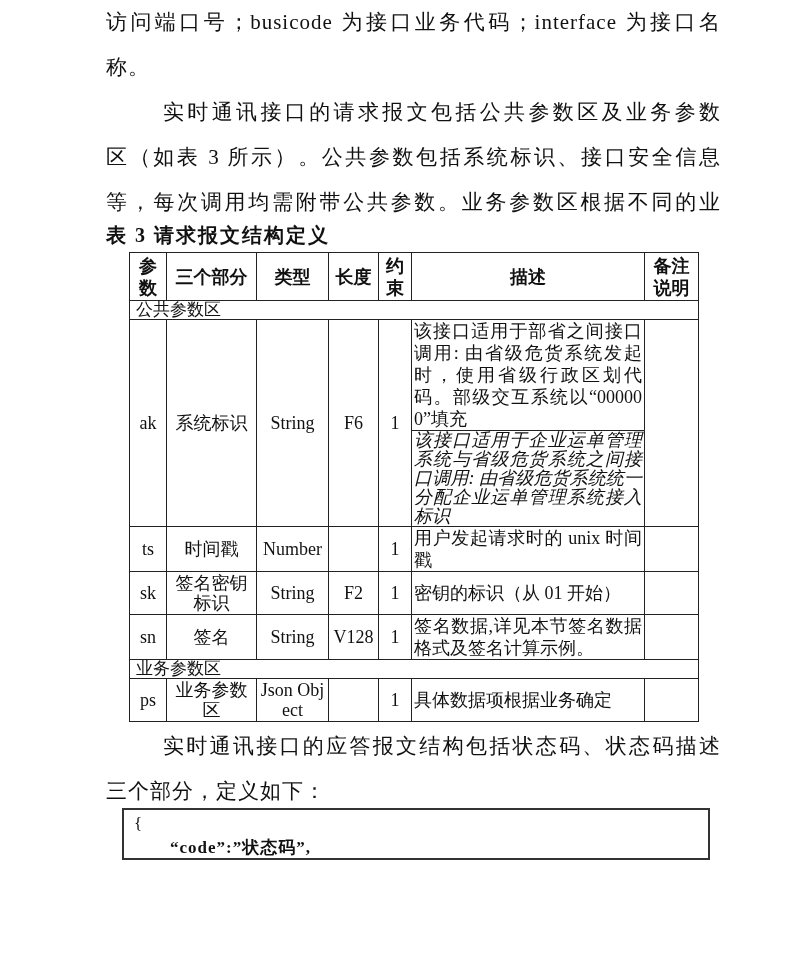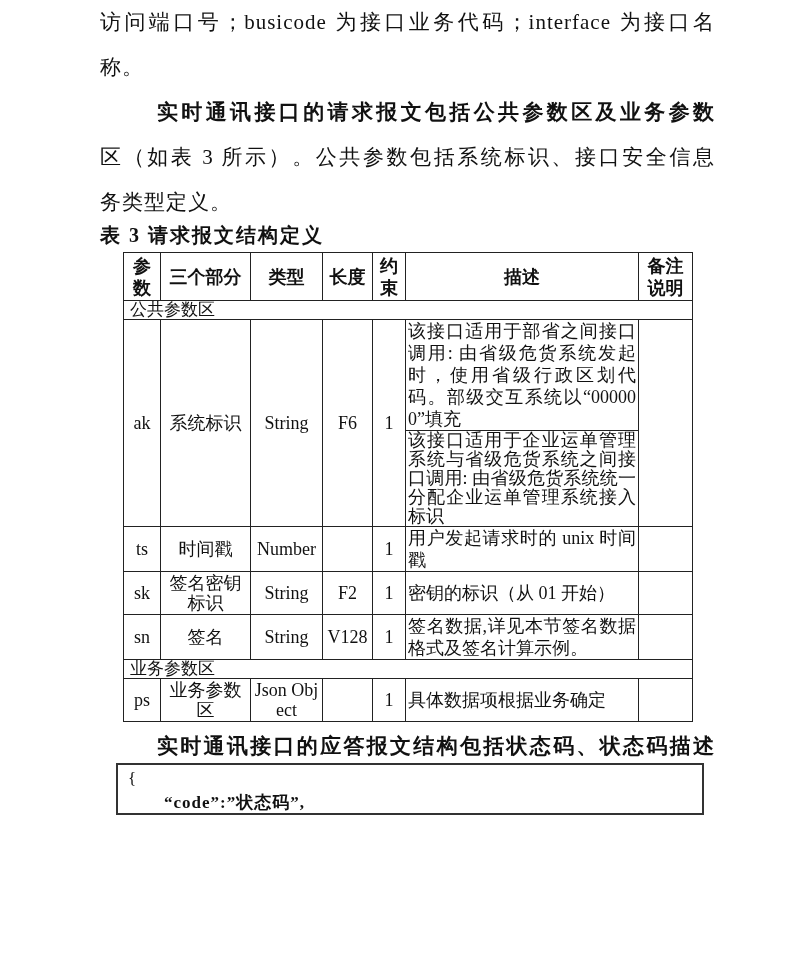--- a/index.html
+++ b/index.html
@@ -1,29 +1,29 @@
 <!DOCTYPE html>
 <html><head>
 <meta charset="utf-8">
 <style>
   html,body{margin:0;padding:0;}
   body{
     width:793px;height:956px;background:#ffffff;position:relative;
     font-family:"Liberation Serif","DejaVu Serif",serif;color:#111;
     overflow:hidden;
   }
-  .content{position:absolute;left:100px;top:0;width:615px;}
+  .content{position:absolute;left:106px;top:0;width:615px;}
   .para .line{
     font-size:21px;line-height:45px;height:45px;
     letter-spacing:1px;white-space:nowrap;overflow:hidden;
   }
   .para .line.j{
     text-align:justify;text-align-last:justify;white-space:normal;
   }
-  .para .line.indent{padding-left:57px;font-weight:bold;}
+  .para .line.indent{padding-left:57px;}
   .table-title{
     font-size:20px;font-weight:bold;text-align:left;
     height:30px;line-height:30px;margin-top:-5px;letter-spacing:2px;
   }
   table.req{
     border-collapse:collapse;table-layout:fixed;
     width:569px;margin:2px 0 2px 23px;
     font-size:18px;
     border-radius:15px;
   }
@@ -32,21 +32,21 @@
     overflow:hidden;
   }
   table.req th{
     font-weight:bold;text-align:center;line-height:22px;word-break:break-all;
   }
   td.c{text-align:center;word-break:break-all;line-height:20px;}
   td.desc{
     text-align:justify;padding:1px 5px 1px 7px;line-height:22px;
     word-break:break-all;vertical-align:middle;
   }
-  td.desc.d2{line-height:19px;}
+  td.desc.d2{line-height:19px;font-style:italic;}
   tr.r-head{height:48px;}
   tr.r-band{height:18px;font-family:Liberation Serif, serif;}
   tr.r-band td{
     text-align:left;padding-left:6px;font-size:17px;line-height:18px;
   }
   tr.r-ak1{height:90px;}
   tr.r-ak2{height:74px;}
   tr.r-ts{height:33px;}
   tr.r-sk{height:43px;}
   tr.r-sn{height:44px;}
@@ -64,21 +64,21 @@
 <div class="content">
 
   <div class="para">
     <div class="line j">访问端口号；busicode 为接口业务代码；interface 为接口名</div>
     <div class="line">称。</div>
   </div>
 
   <div class="para">
     <div class="line j indent">实时通讯接口的请求报文包括公共参数区及业务参数</div>
     <div class="line j">区（如表 3 所示）。公共参数包括系统标识、接口安全信息</div>
-    <div class="line">务类型定义。</div>
+    <div class="line j">等，每次调用均需附带公共参数。业务参数区根据不同的业</div>
   </div>
 
   <div class="table-title">表 3 请求报文结构定义</div>
 
   <table class="req">
     <colgroup>
       <col style="width:37px">
         <col style="width:90px">
         <col style="width:72px">
       <col style="width:50px">
@@ -148,20 +148,21 @@
       <td class="c"></td>
       <td class="c">1</td>
       <td class="desc">具体数据项根据业务确定</td>
       <td class="c"></td>
     </tr>
   </tbody>
     </table>
 
   <div class="para">
     <div class="line j indent">实时通讯接口的应答报文结构包括状态码、状态码描述</div>
+    <div class="line">三个部分，定义如下：</div>
   </div>
 
   <div class="codebox">
     <div class="cline1">{</div>
     <div class="cline2">“code”:”状态码”,</div>
   </div>
 
 </div>
 
 </body></html>

